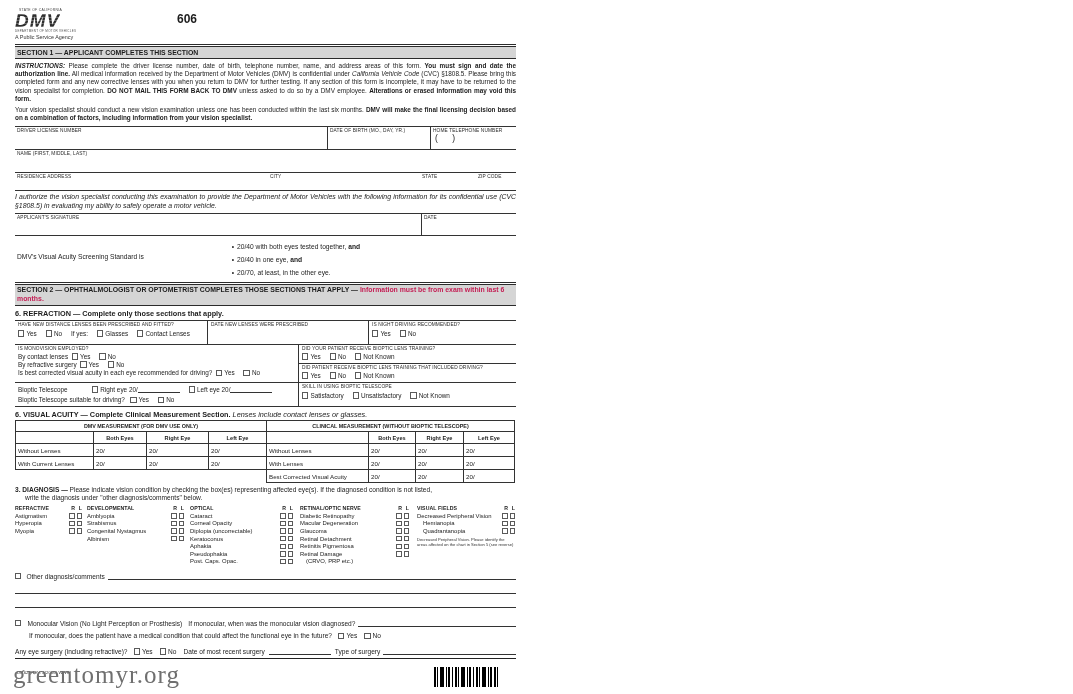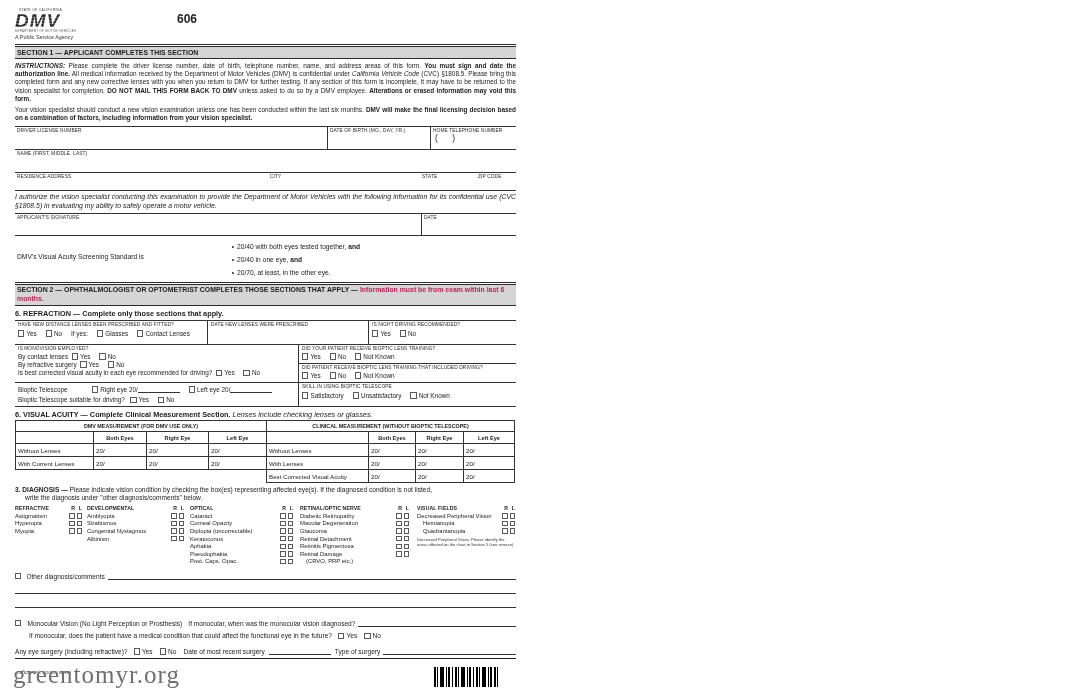--- a/index.html
+++ b/index.html
@@ -256,21 +256,21 @@
         <div class="sl">SKILL IN USING BIOPTIC TELESCOPE</div>
         <div class="t6" style="margin-top:2px;">
           <span class="opt"><span class="cb"></span><span>Satisfactory</span></span>
           <span class="opt"><span class="cb"></span><span>Unsatisfactory</span></span>
           <span class="opt"><span class="cb"></span><span>Not Known</span></span>
         </div>
       </div>
     </div>
   </div>
 
-  <div style="font-size:7.3px;margin:3px 0 1px;"><span class="b">6. VISUAL ACUITY — Complete Clinical Measurement Section.</span><span class="i"> Lenses include checking lenses or glasses.</span></div>
+  <div style="font-size:7.3px;margin:3px 0 1px;"><span class="b">6. VISUAL ACUITY — Complete Clinical Measurement Section.</span><span class="i"> Lenses include contact lenses or glasses.</span></div>
 
   <div class="atable">
 
     <div class="side" style="width:252px;">
       <div class="a-title">DMV MEASUREMENT (FOR DMV USE ONLY)</div>
       <div class="a-sub">
         <div class="c" style="width:77px;"></div>
         <div class="c cL" style="width:53px;">Both Eyes</div>
         <div class="c cL" style="width:62px;">Right Eye</div>
         <div class="c cL" style="flex:1;">Left Eye</div>

